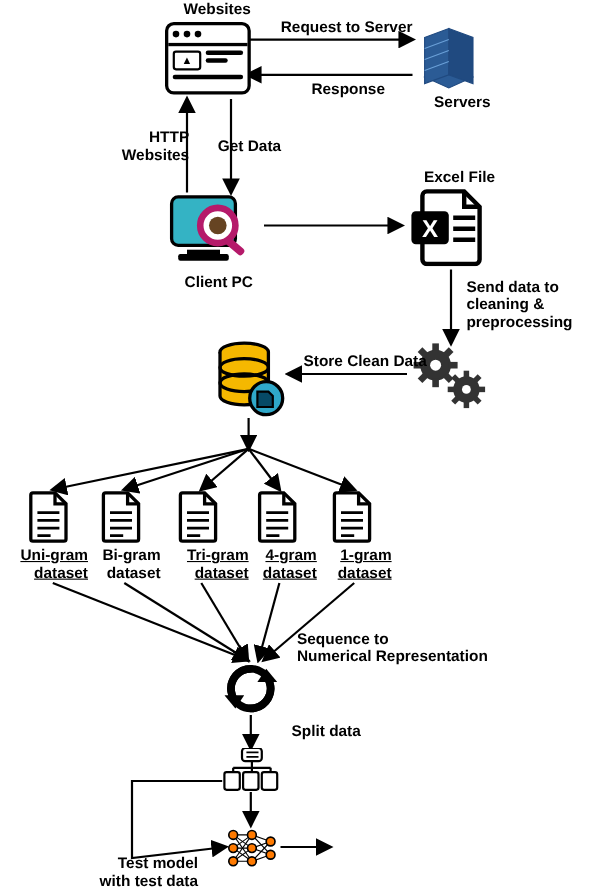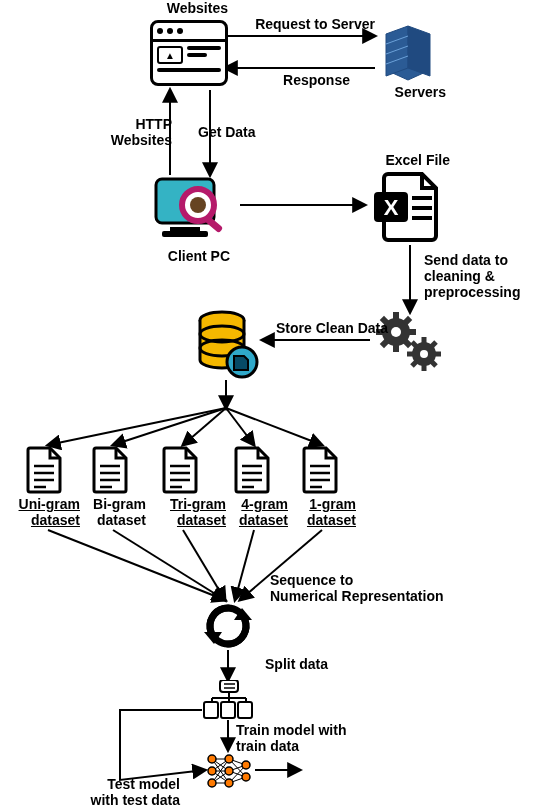--- a/index.html
+++ b/index.html
@@ -284,22 +284,20 @@
     <line x1="10" y1="18" x2="44" y2="18" stroke="#000" stroke-width="2"></line>
     <line x1="10" y1="18" x2="10" y2="22" stroke="#000" stroke-width="2"></line>
     <line x1="27" y1="18" x2="27" y2="22" stroke="#000" stroke-width="2"></line>
     <line x1="44" y1="18" x2="44" y2="22" stroke="#000" stroke-width="2"></line>
     <rect x="2" y="22" width="14" height="16" rx="2" fill="#fff" stroke="#000" stroke-width="2"></rect>
     <rect x="19" y="22" width="14" height="16" rx="2" fill="#fff" stroke="#000" stroke-width="2"></rect>
     <rect x="36" y="22" width="14" height="16" rx="2" fill="#fff" stroke="#000" stroke-width="2"></rect>
   </svg>
 </div>
 
-<div class="label" style="left:236px; top:722px; width:140px; text-align:left; white-space:pre-line;">Train model with
-train data</div>
 <div class="label" style="left:60px; top:776px; width:120px; white-space:pre-line;">Test model
 with test data</div>
 
 <div class="icon" style="left:206px; top:752px; width:46px; height:38px;">
   <svg viewBox="0 0 46 38" width="46" height="38">
     <g stroke="#000" stroke-width="1">
       <line x1="6" y1="7" x2="23" y2="7"></line>
           <line x1="6" y1="7" x2="23" y2="19"></line>
           <line x1="6" y1="7" x2="23" y2="31"></line>
       <line x1="6" y1="19" x2="23" y2="7"></line>

